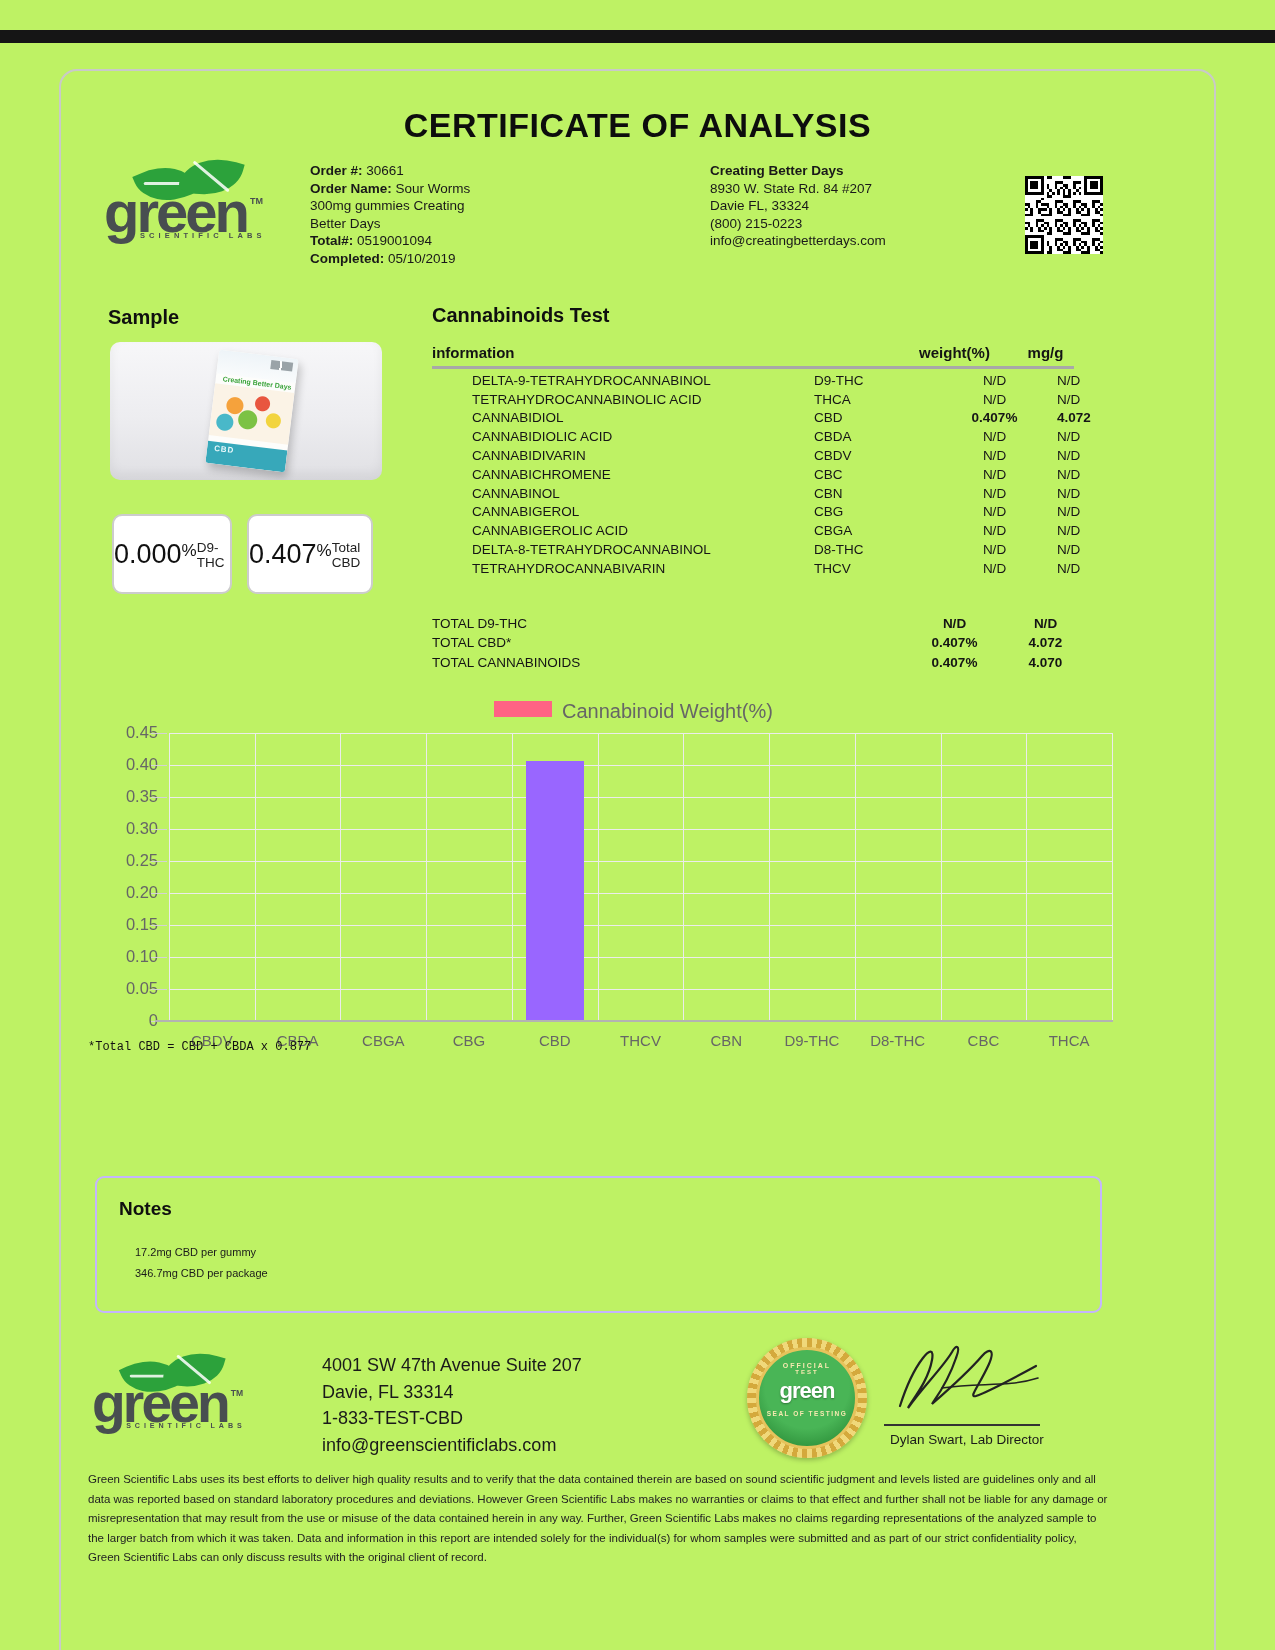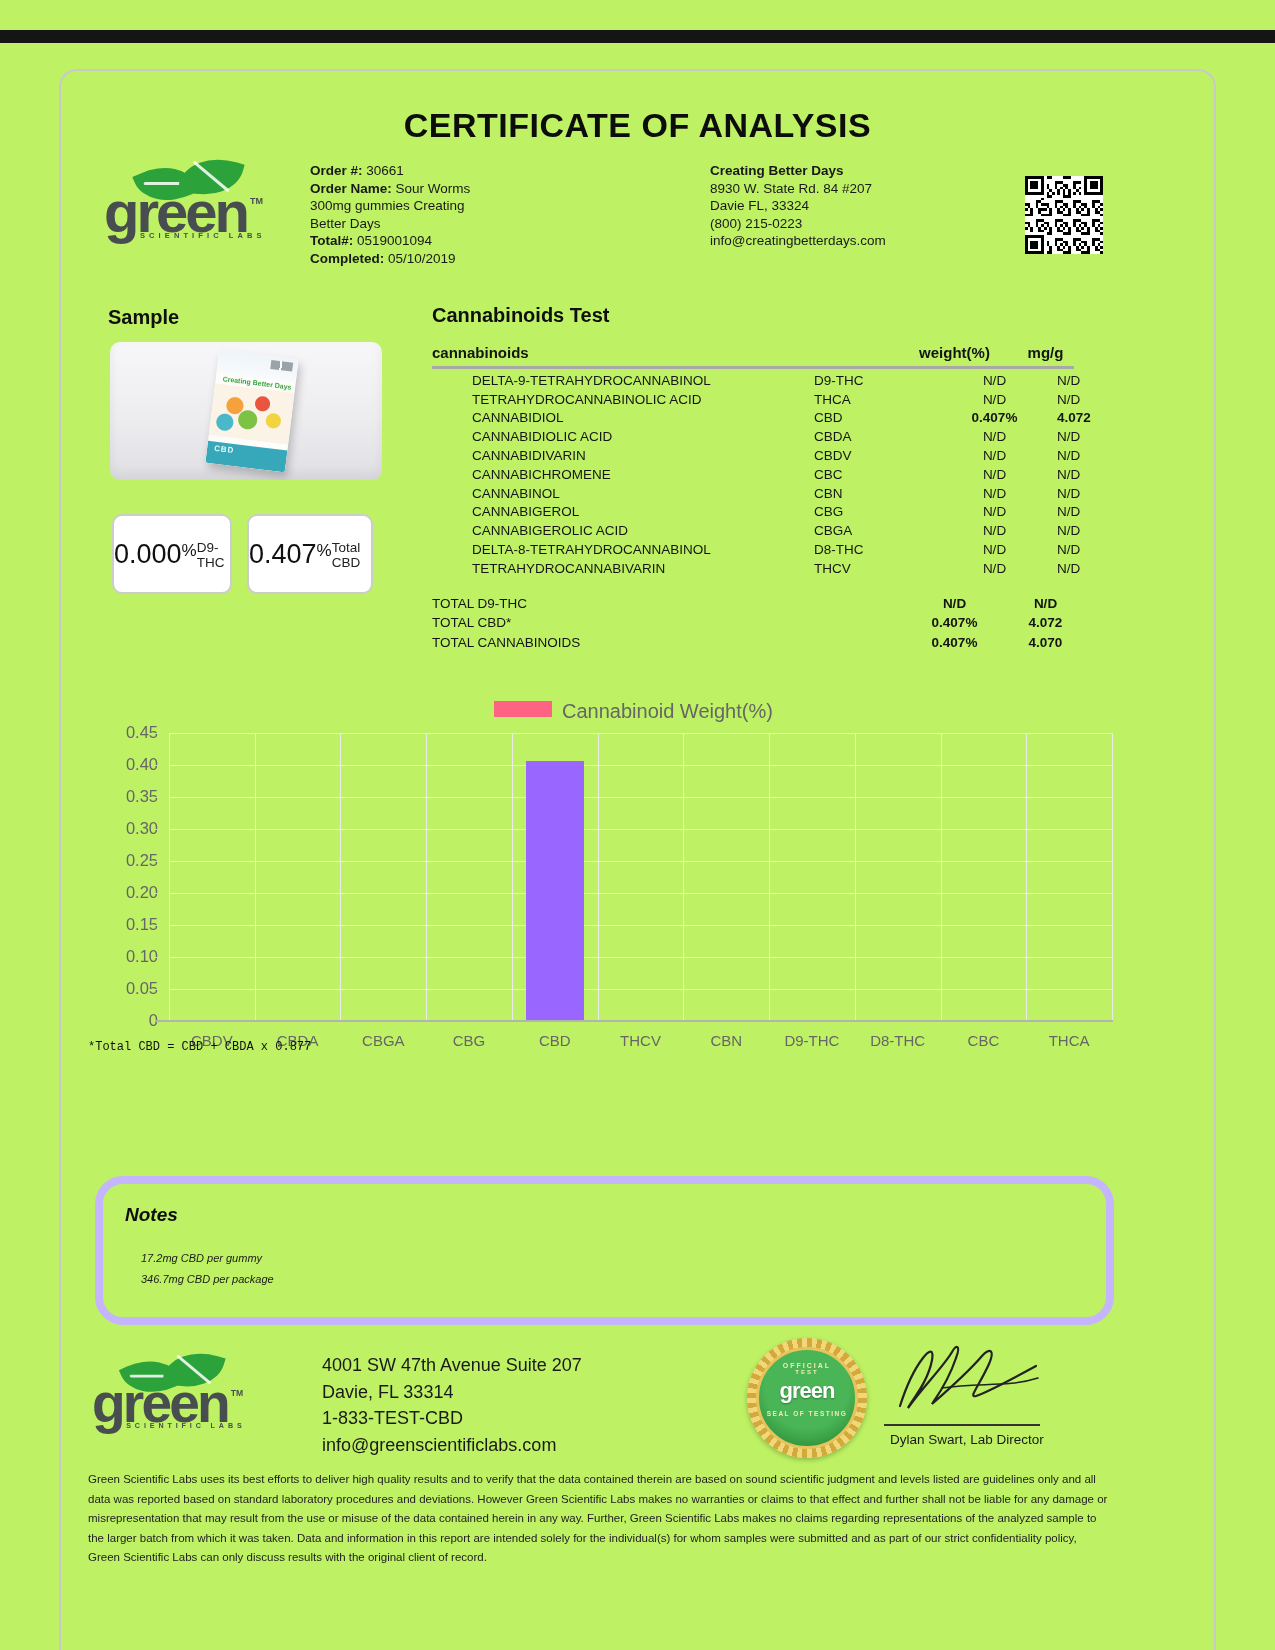--- a/index.html
+++ b/index.html
@@ -66,21 +66,21 @@
   
   .cann-table{left:432px;top:344px;width:642px;}
   .t-head{display:grid;grid-template-columns:342px 118px 125px 1fr;font-size:15px;font-weight:bold;
           padding-bottom:5px;border-bottom:3px solid #a8a8a8;}
   .t-head .c3,.t-row .c3,.tt-row .c3{text-align:center;}
   .t-head .c4,.t-row .c4,.tt-row .c4{text-align:center;}
   .t-rows{margin-top:2px;margin-left:40px;}
   .t-row{display:grid;grid-template-columns:342px 118px 125px 1fr;height:18.8px;align-items:center;
          font-size:13.5px;color:#161616;}
   .t-row.boldvals .c3,.t-row.boldvals .c4{font-weight:bold;}
-  .t-totals{margin-top:16px;}
+  .t-totals{margin-top:36px;}
   .tt-row{display:grid;grid-template-columns:460px 125px 1fr;height:19.4px;align-items:center;font-size:13.5px;}
   .tt-row .c3,.tt-row .c4{font-weight:bold;}
 
   
   .legend{left:0;top:700px;width:1275px;height:18px;}
   .legend-swatch{position:absolute;left:494px;top:1px;width:58px;height:16px;background:#ff6384;}
   .legend-label{position:absolute;left:562px;top:0;font-size:20px;color:#666;}
   .chart-plot{left:169px;top:733px;width:943px;height:288px;
       background-image:
         repeating-linear-gradient(to bottom,#ececec 0,#ececec 1px,rgba(0,0,0,0) 1px,rgba(0,0,0,0) 32px),
@@ -89,21 +89,21 @@
   .bar{position:absolute;bottom:0;}
   .baseline{left:155px;top:1020px;width:958px;height:2px;background:#b3b3b3;}
   .ylabel{position:absolute;width:52px;text-align:right;font-size:16.5px;color:#666;}
   .ytick{position:absolute;width:16px;height:1px;background:#d3d3d3;}
   .xlabels{left:169px;top:1032px;height:20px;}
   .xlabel{position:absolute;top:0;text-align:center;font-size:15px;color:#666;}
 
   .footnote{left:88px;top:1040px;font-size:12px;color:#111;font-family:Liberation Mono, monospace;}
 
   
-  .notes-card{left:95px;top:1176px;width:1003px;height:133px;border:8px solid #c4b5fd;border-radius:28px;font-style:italic;}
+  .notes-card{left:95px;top:1176px;width:1003px;height:133px;border:2px solid #c4b5fd;border-radius:9px;}
   .notes-head{position:absolute;left:22px;top:20px;font-size:19px;font-weight:bold;color:#0f0f0f;}
   .notes-lines{position:absolute;left:38px;top:64px;font-size:11px;line-height:21px;color:#1a1a1a;}
 
   
   .contact{left:322px;top:1352px;font-size:18px;line-height:26.5px;color:#1a1a1a;}
   .seal{left:747px;top:1338px;width:120px;height:120px;border-radius:50%;
         background:repeating-conic-gradient(#d4a93c 0 5deg,#f0d87a 5deg 10deg);
         box-shadow:0 2px 5px rgba(0,0,0,.25);}
   .seal-inner{position:absolute;left:9px;top:9px;width:102px;height:102px;border-radius:50%;
         background:radial-gradient(circle at 50% 38%,#49b556 0 55%,#1f7d2c 100%);
@@ -425,21 +425,21 @@
     <div class="result-label">D9-THC</div>
   </div>
   <div class="abs result-card" style="left:247px;width:122px;">
     <div><span class="result-val">0.407</span><span class="result-unit">%</span></div>
     <div class="result-label">Total CBD</div>
   </div>
 
   <div class="abs h2" style="left:432px;top:304px;">Cannabinoids Test</div>
   <div class="abs cann-table">
     <div class="t-head">
-      <div class="c1">cannabinoids</div>
+      <div class="c1">information</div>
       <div class="c2"></div>
       <div class="c3">weight(%)</div>
       <div class="c4">mg/g</div>
     </div>
     <div class="t-rows" id="cann-rows">
         <div class="t-row">
           <div class="c1">DELTA-9-TETRAHYDROCANNABINOL</div>
           <div class="c2">D9-THC</div>
           <div class="c3">N/D</div>
           <div class="c4">N/D</div>

